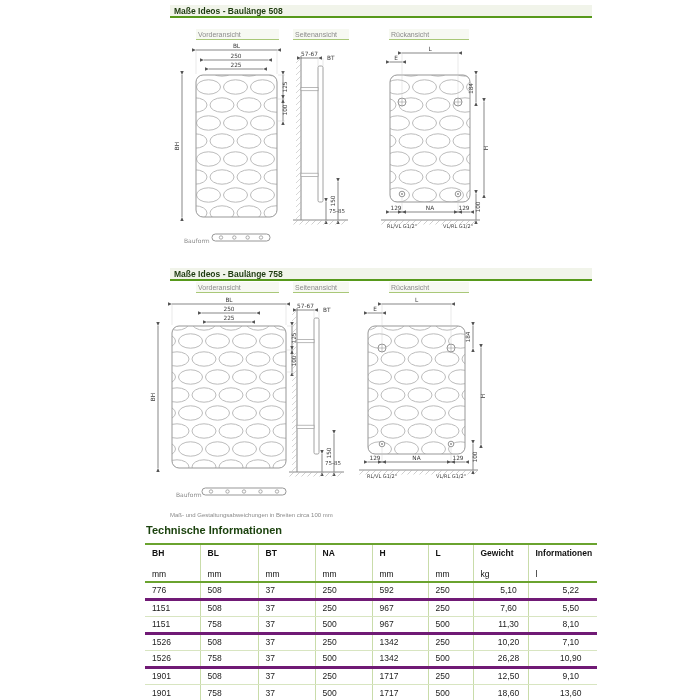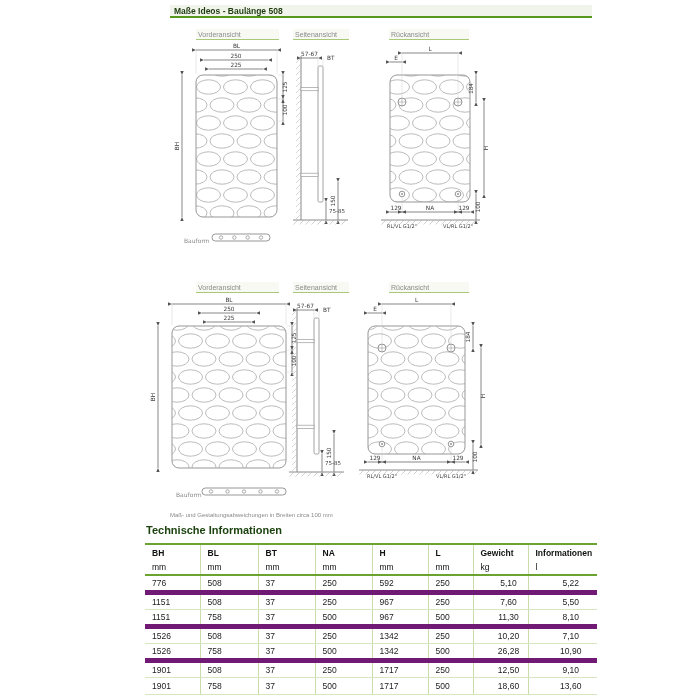--- a/index.html
+++ b/index.html
@@ -8,26 +8,26 @@
   .abs{position:absolute}
   .sec-title{position:absolute;height:13px;background:#f1f4ea;border-bottom:2px solid #57991c;
     font-size:8.5px;font-weight:bold;color:#1e3b10;padding:1px 4px;line-height:11px;width:422px}
   .view-label{position:absolute;height:11px;border-bottom:1px solid #a9c878;background:#f7f9f2;
     font-size:7px;color:#8b8b8b;padding:1px 2px;line-height:9px}
   .footnote{position:absolute;font-size:6px;color:#8a8a8a}
   .table-title{position:absolute;font-size:11px;font-weight:bold;color:#1c430f}
   #tech-table{position:absolute;border-collapse:collapse;table-layout:fixed;border-top:2px solid #6aa32f;background:#fff}
   #tech-table th{font-size:8.5px;text-align:left;padding:3px 0 2px 7px;border-right:1px solid #c9dcaa;vertical-align:top;color:#111}
   #tech-table .th-label{font-weight:bold;line-height:10px}
-  #tech-table .th-unit{font-weight:normal;line-height:10px;margin-top:4px}
+  #tech-table .th-unit{font-weight:normal;line-height:10px;margin-top:11px}
   #tech-table thead tr{border-bottom:2px solid #6aa32f}
   #tech-table td{font-size:8.5px;color:#222;padding:0 0 0 7px;height:17px;
     border-right:1px solid #c9dcaa;border-bottom:1px solid #d8e5c1}
   #tech-table th:last-child,#tech-table td:last-child{border-right:none}
-  #tech-table tr.group-end td{border-bottom:5px solid #701a75}
+  #tech-table tr.group-end td{border-bottom:3px solid #701a75}
   #tech-table td.ctr{text-align:center;padding-left:16px}
   svg{position:absolute;overflow:visible}
   svg text{font-family:"DejaVu Sans","Liberation Sans",sans-serif}
 </style>
 </head>
 <body>
 
 <div class="abs" style="left:0;top:0;width:700px;height:584px">
 
   <div class="sec-title" style="left:170px;top:5px">Maße Ideos - Baulänge 508</div>
@@ -166,20 +166,21 @@
       <line x1="278" y1="178" x2="273.5" y2="182.5" stroke="#b0b0b0" stroke-width="0.6"></line>
       <line x1="284" y1="178" x2="279.5" y2="182.5" stroke="#b0b0b0" stroke-width="0.6"></line>
       <line x1="290" y1="178" x2="285.5" y2="182.5" stroke="#b0b0b0" stroke-width="0.6"></line>
       <line x1="296" y1="178" x2="291.5" y2="182.5" stroke="#b0b0b0" stroke-width="0.6"></line>
       <line x1="302" y1="178" x2="297.5" y2="182.5" stroke="#b0b0b0" stroke-width="0.6"></line>
       <line x1="308" y1="178" x2="303.5" y2="182.5" stroke="#b0b0b0" stroke-width="0.6"></line>
       <text x="234" y="186" font-size="5" fill="#3d3d3d" text-anchor="middle">RL/VL G1/2"</text>
       <text x="290" y="186" font-size="5" fill="#3d3d3d" text-anchor="middle">VL/RL G1/2"</text>
     </svg>
 
+  <div class="sec-title" style="left:170px;top:268px">Maße Ideos - Baulänge 758</div>
   <div class="view-label" style="left:196px;top:282px;width:83px">Vorderansicht</div>
   <div class="view-label" style="left:293px;top:282px;width:56px">Seitenansicht</div>
   <div class="view-label" style="left:389px;top:282px;width:80px">Rückansicht</div>
   <svg id="draw2" width="448" height="212" style="left:150px;top:296px">
       <defs>
         <pattern id="d2-ell" width="27" height="36" patternUnits="userSpaceOnUse">
           <g fill="none" stroke="#b3b3b3" stroke-width="0.9">
             <ellipse cx="13.5" cy="9" rx="12" ry="7.2"></ellipse>
             <ellipse cx="0" cy="27" rx="12" ry="7.2"></ellipse>
             <ellipse cx="27" cy="27" rx="12" ry="7.2"></ellipse>

